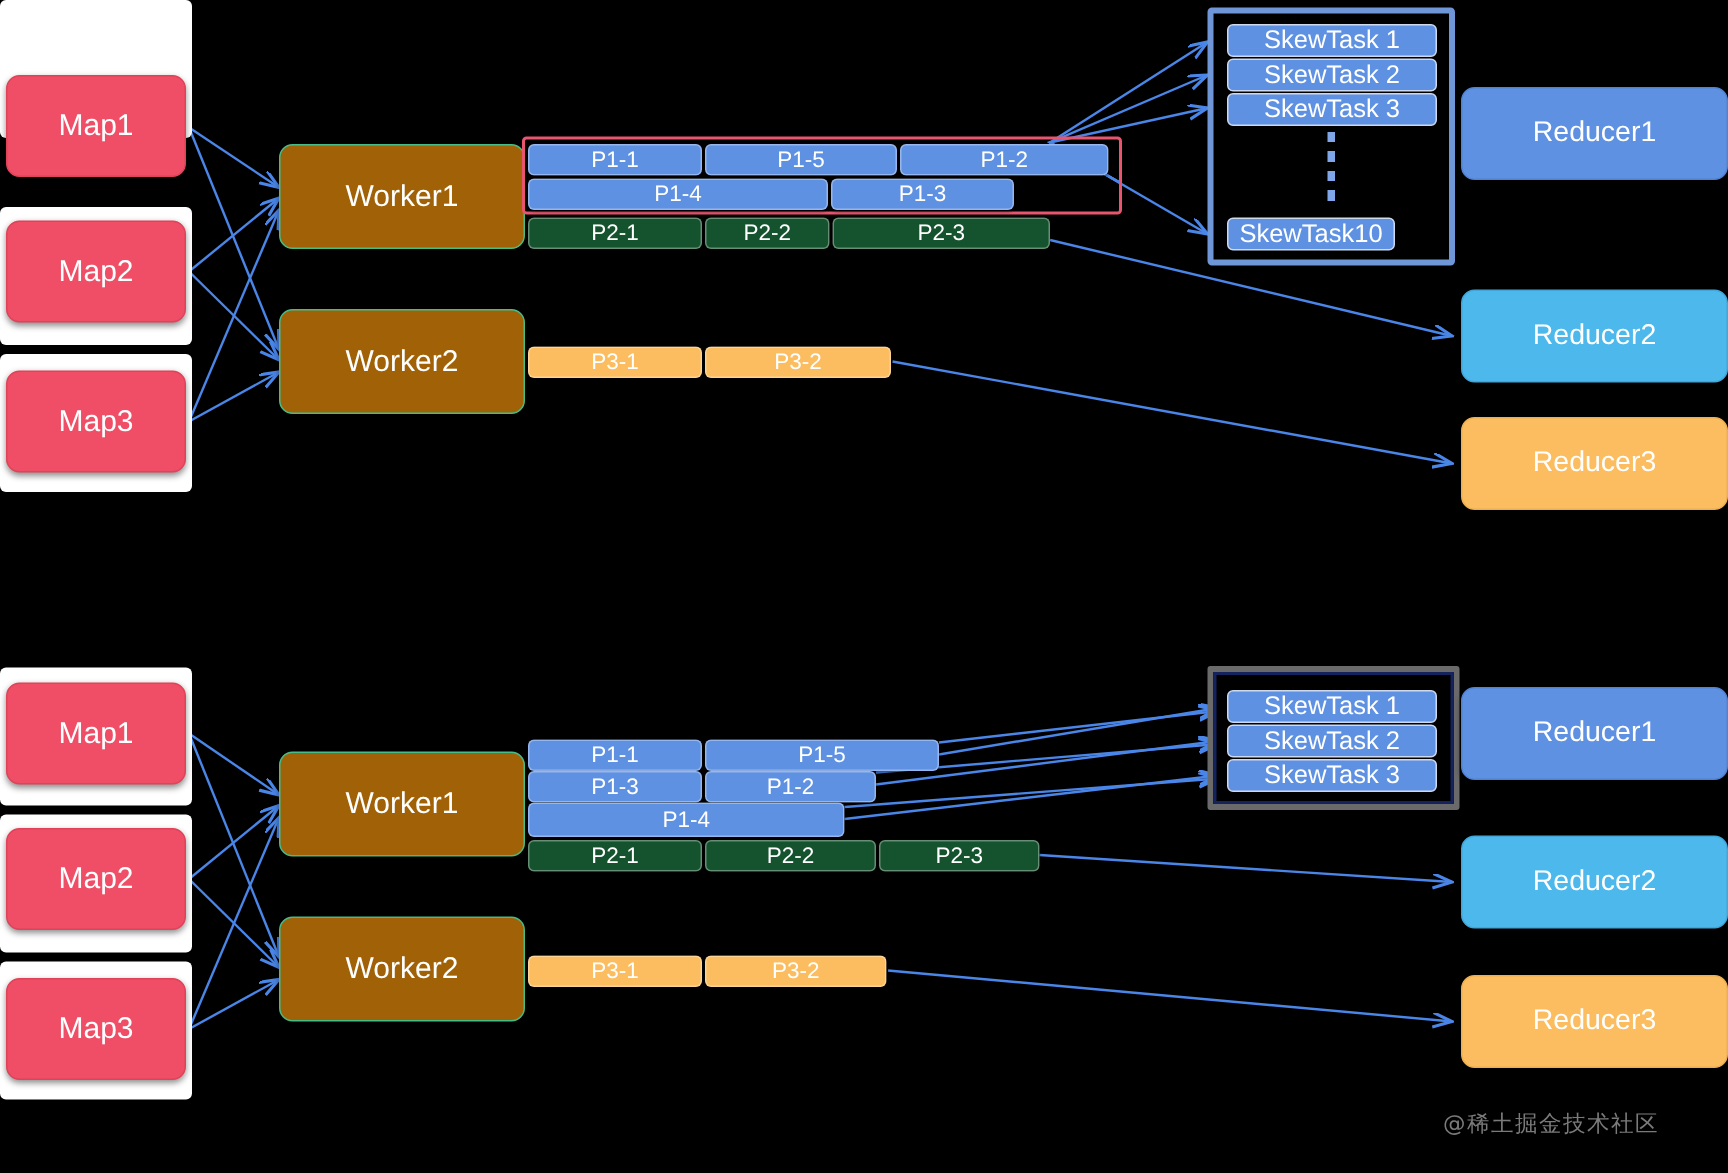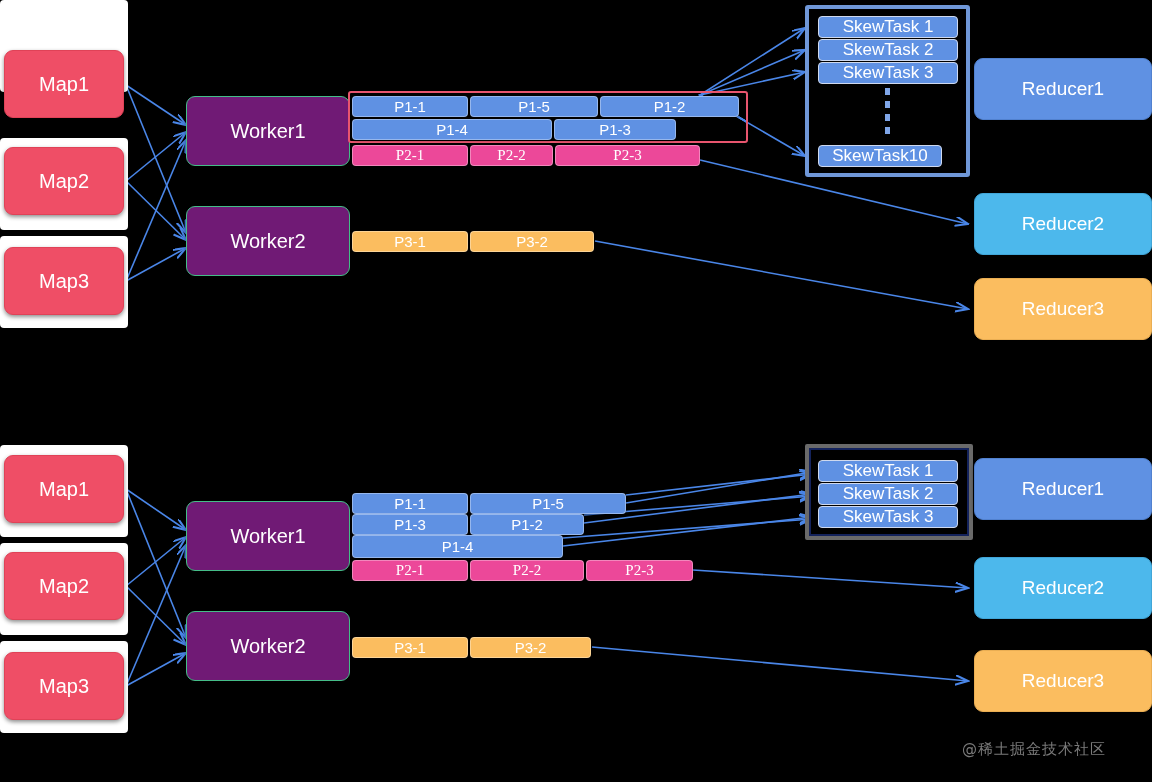--- a/index.html
+++ b/index.html
@@ -7,33 +7,33 @@
        font-family:"Liberation Sans","DejaVu Sans",sans-serif;}
   #stage{position:absolute;left:0;top:0;width:1152px;height:782px;}
   .abs{position:absolute;box-sizing:border-box;}
 
   
   .node{display:flex;align-items:center;justify-content:center;
         color:#fff;border-radius:9px;text-align:center;
         box-shadow:0 2px 4px rgba(0,0,0,.45);}
   .map{background:#ef4e66;border:1px solid #e04257;font-size:20px;}
   .map-wrap{background:#ffffff;border-radius:4px;}
-  .worker{background:#701a75;border:1px solid #45bd88;font-size:20px;}
+  .worker{background:#a16207;border:1px solid #45bd88;font-size:20px;}
   .reducer{font-size:19px;border-radius:9px;}
   .red-blue{background:#5f91e3;border:1px solid #5181cf;}
   .red-cyan{background:#4cb8ec;border:1px solid #41a6d8;}
   .red-orange{background:#fbbd5f;border:1px solid #eaae53;}
 
   
   .chip{display:flex;align-items:center;justify-content:center;
         color:#fff;font-size:15px;border-radius:4px;
         border:1px solid rgba(255,255,255,.35);
         box-shadow:0 1px 2px rgba(0,0,0,.4);text-align:right;}
   .p1{background:#5f91e3;}
-  .p2{background:#ec4899;font-family:Liberation Serif, serif;}
+  .p2{background:#14532d;}
   .p3{background:#fbbd5f;}
 
   
   .p1-frame{border:2px solid #e8556e;border-radius:3px;background:transparent;}
   .skew-frame-top{border:4px solid #6f97d8;border-radius:3px;background:#000;}
   .skew-frame-bot{border:4px solid #6a6a6a;border-radius:2px;background:#0b1530;}
   .skew-frame-bot-inner{border:2px solid #14235c;background:#000;}
   .skew{display:flex;align-items:center;justify-content:center;
         background:#5f91e3;border:1px solid #cfd9ee;border-radius:4px;
         color:#fff;font-size:17px;}
@@ -165,21 +165,21 @@
   <div class="abs skew" style="left:818px;top:16px;width:140px;height:22px;">
     <span>SkewTask 1</span>
   </div>
   <div class="abs skew" style="left:818px;top:39px;width:140px;height:22px;">
     <span>SkewTask 2</span>
   </div>
   <div class="abs skew" style="left:818px;top:62px;width:140px;height:22px;">
     <span>SkewTask 3</span>
   </div>
   <div class="abs vdots" style="left:885px;top:88px;height:52px;"></div>
-  <div class="abs skew" style="left:818px;top:145px;width:124px;height:22px;">
+  <div class="abs skew" style="left:818px;top:145px;width:112px;height:22px;">
     <span>SkewTask10</span>
   </div>
 
   <div class="abs node reducer red-blue" style="left:974px;top:58px;width:178px;height:62px;">
     <span>Reducer1</span>
   </div>
   <div class="abs node reducer red-cyan" style="left:974px;top:193px;width:178px;height:62px;">
     <span>Reducer2</span>
   </div>
   <div class="abs node reducer red-orange" style="left:974px;top:278px;width:178px;height:62px;">

